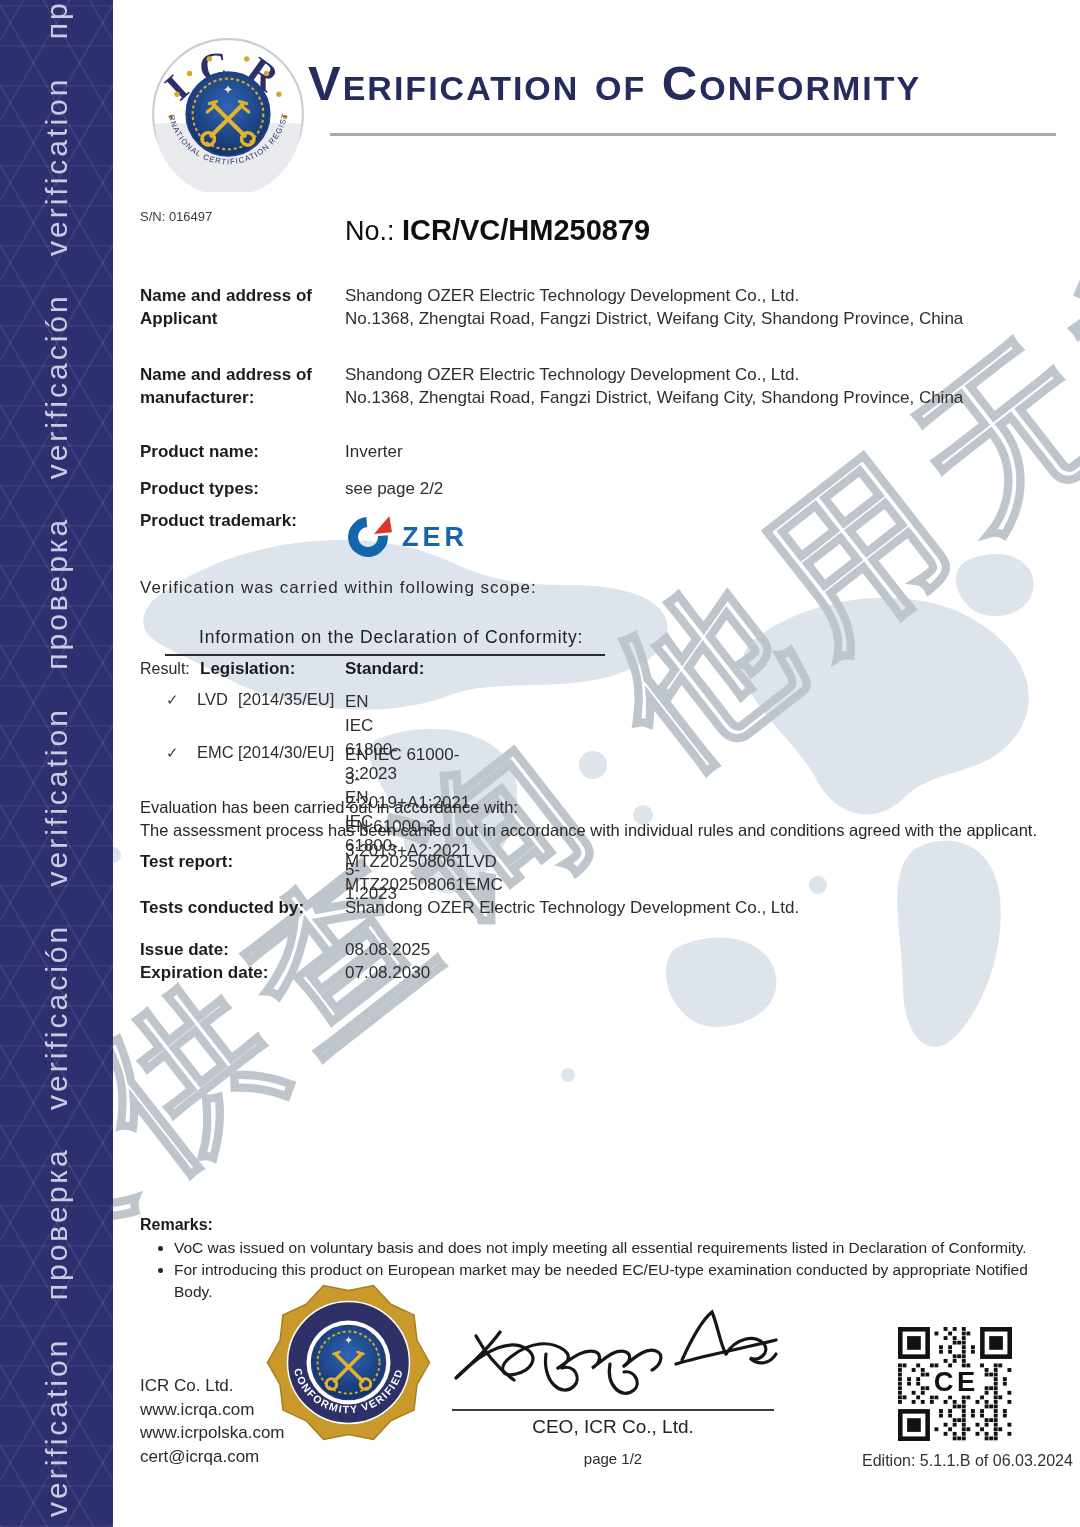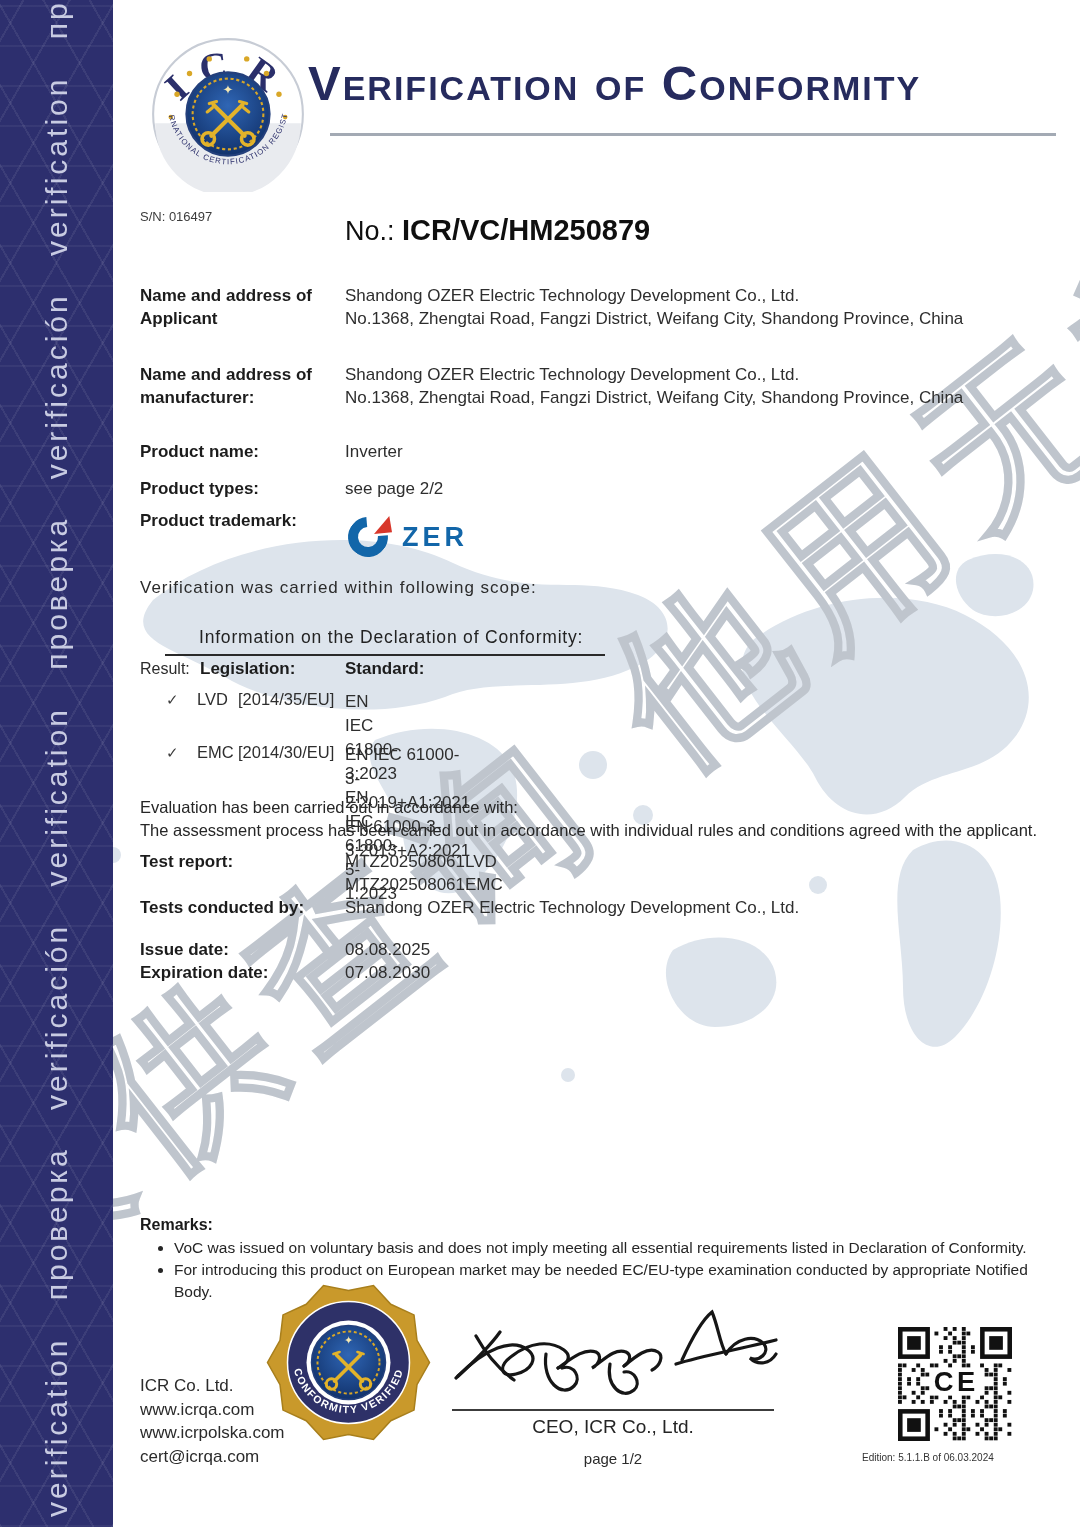--- a/index.html
+++ b/index.html
@@ -80,21 +80,21 @@
   .remarks-list { left:160px; top:1237px; width:900px; }
   .remarks-list li { font-size:15.5px; line-height:22px; color:#262626; margin-left:14px; }
   
   .contact { left:140px; top:1374px; font-size:17px; line-height:23.5px; color:#2b2b2b; }
   .badge { left:266px; top:1280px; }
   .signature { left:450px; top:1298px; }
   .sig-rule { left:452px; top:1409px; width:322px; height:2px; background:#3c3c3c; }
   .sig-title { left:452px; top:1416px; width:322px; text-align:center; font-size:19px; color:#242424; }
   .page-label { left:452px; top:1444px; width:322px; text-align:center; font-size:15px; color:#2b2b2b;margin-top:6px; }
   .qr { left:898px; top:1327px; }
-  .edition { left:862px; top:1452px; font-size:10px; color:#333; }
+  .edition { left:862px; top:1452px; font-size:16px; color:#333; }
   svg text { font-family:"Liberation Sans", sans-serif; }
   svg text.serif { font-family:"Liberation Serif", serif; }
 </style>
 </head>
 <body>
 
 <div class="page">
 
   <div class="strip">
     <div class="strip-words">verification проверка verificación verification проверка verificación verification проверка verificación</div>

